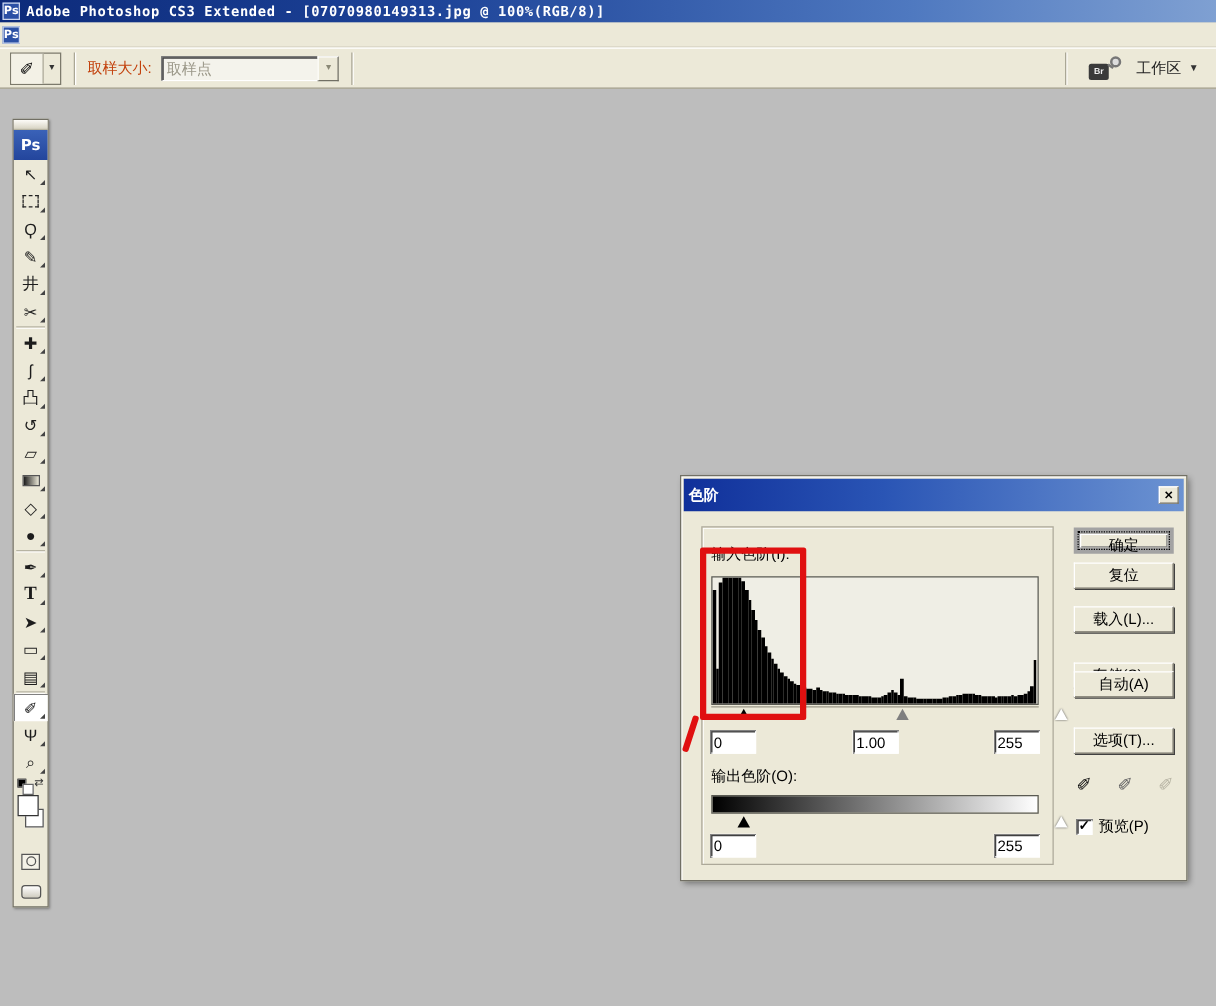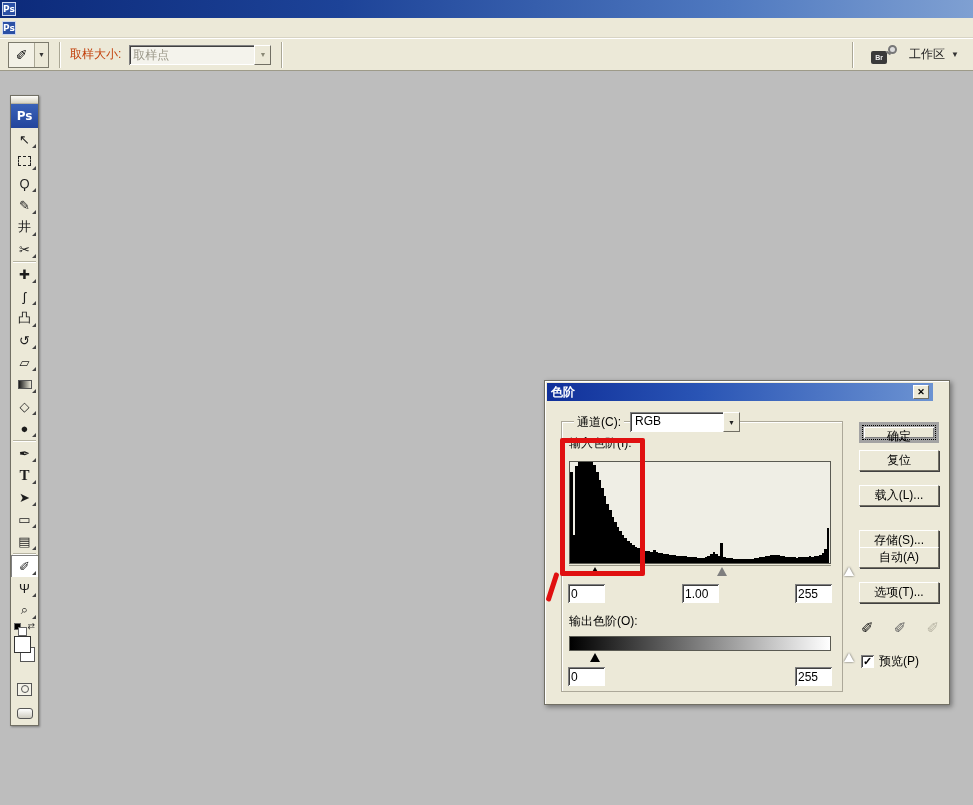--- a/index.html
+++ b/index.html
@@ -129,21 +129,21 @@
       radial-gradient(8px 6px at 35% 78%, #232320 0 60%, transparent 70%),
       linear-gradient(#d9d3c5,#c9c2b2); }
   .wm-cross { position:absolute; left:41.5%; top:78.5%; color:#a9aeac; font-weight:bold; font-size:21px;
     letter-spacing:1px; font-family:"Liberation Sans", sans-serif; opacity:0.9; }
   .photo .barlabel { position:absolute; right:4px; bottom:5px; width:142px; height:10px;
     background:repeating-linear-gradient(90deg,#d8d8d8 0 4px, #000 4px 7px);
     box-shadow:inset 0 2px 0 #000, inset 0 -2px 0 #000; opacity:0.9; }
   
   .dialog { position:absolute; left:544px; top:380px; width:406px; height:325px; z-index:5;
     background:#ece9d8; border:1px solid #716f64; box-shadow:inset 1px 1px 0 #fff, 2px 2px 5px rgba(0,0,0,0.4); }
-  .dlg-title { position:absolute; left:2px; top:2px; right:16px; height:18px;
+  .dlg-title { position:absolute; left:2px; top:2px; right:2px; height:26px;
     background:linear-gradient(to right,#10309a 0%,#2a55b5 40%,#6c93d2 100%);
     display:flex; align-items:center; padding:0 4px;text-align:center; }
   .dlg-title .txt { color:#fff; font-weight:bold; font-size:12px; }
   .dlg-close { margin-left:auto; width:16px; height:14px; background:#ece9d8;
     border:1px solid #fff; border-right-color:#716f64; border-bottom-color:#716f64;
     display:flex; align-items:center; justify-content:center; font-size:9px; font-weight:bold; color:#000; cursor:pointer; }
   .row-channel { position:absolute; left:29px; top:31px; display:flex; align-items:center; gap:6px; z-index:2; }
   .row-channel .lbl { background:#ece9d8; padding:0 3px; }
   .dd-field { display:flex; width:110px; height:20px; background:#fff;
     box-shadow:inset 1px 1px 0 #808080, inset -1px -1px 0 #fff, inset 2px 2px 0 #404040; }
@@ -182,20 +182,21 @@
     border:5px solid #e01010; z-index:8; border-radius:2px; }
   .anno-tail { position:absolute; left:550px; top:572px; width:5px; height:30px; background:#e01010; transform:rotate(18deg); z-index:8; border-radius:2px; }
 </style>
 </head>
 <body>
 
 <div id="root">
 
   <div class="titlebar">
     <span class="ps-badge">Ps</span>
+    <span class="titletext">Adobe Photoshop CS3 Extended - [07070980149313.jpg @ 100%(RGB/8)]</span>
   </div>
 
   <div class="menubar">
     <span class="ps-badge docicon">Ps</span>
   </div>
 
   <div class="optionsbar">
     <div class="toolpreset">
       <span class="cur">✐</span>
       <span class="dd">▼</span>
@@ -312,27 +313,20 @@
 
 
   <div class="dialog">
     <div class="dlg-title">
       <span class="txt">色阶</span>
       <span class="dlg-close">✕</span>
     </div>
 
     <div class="groupbox"></div>
 
-    <div class="row-channel">
-      <span class="lbl">通道(C):</span>
-      <div class="dd-field">
-        <span class="val">RGB</span>
-        <span class="btn-dd">▼</span>
-      </div>
-    </div>
 
     <span class="lbl-input">输入色阶(I):</span>
 
     <div class="hist-frame" id="histHost">
         <div class="hbar" style="height: 90%;"></div>
         <div class="hbar" style="height: 28%;"></div>
         <div class="hbar" style="height: 96%;"></div>
         <div class="hbar" style="height: 100%;"></div>
         <div class="hbar" style="height: 100%;"></div>
         <div class="hbar" style="height: 100%;"></div>
@@ -448,21 +442,21 @@
       <span class="tri" style="left:21px; top:1px;"></span>
       <span class="tri white" style="left:275px; top:1px;"></span>
     </div>
     <input class="field" style="left: 23px; top: 286px;" readonly="" value="0">
     <input class="field" style="left: 250px; top: 286px;" readonly="" value="255">
 
     <button class="dlg-btn default" style="top:41px;">确定</button>
     <button class="dlg-btn" style="top:69px;">复位</button>
     <button class="dlg-btn" style="top:104px;">载入(L)...</button>
     <button class="dlg-btn" style="top:149px;">存储(S)...</button>
-    <button class="dlg-btn" style="top:166px;">自动(A)</button>
+    <button class="dlg-btn" style="top:156px;">自动(A)</button>
     <button class="dlg-btn" style="top:201px;">选项(T)...</button>
 
     <div class="droppers">
       <span style="color:#111;">✐</span>
       <span style="color:#666;">✐</span>
       <span style="color:#b9b6a6;">✐</span>
     </div>
 
     <div class="chk-row">
       <span class="chk">✓</span>

